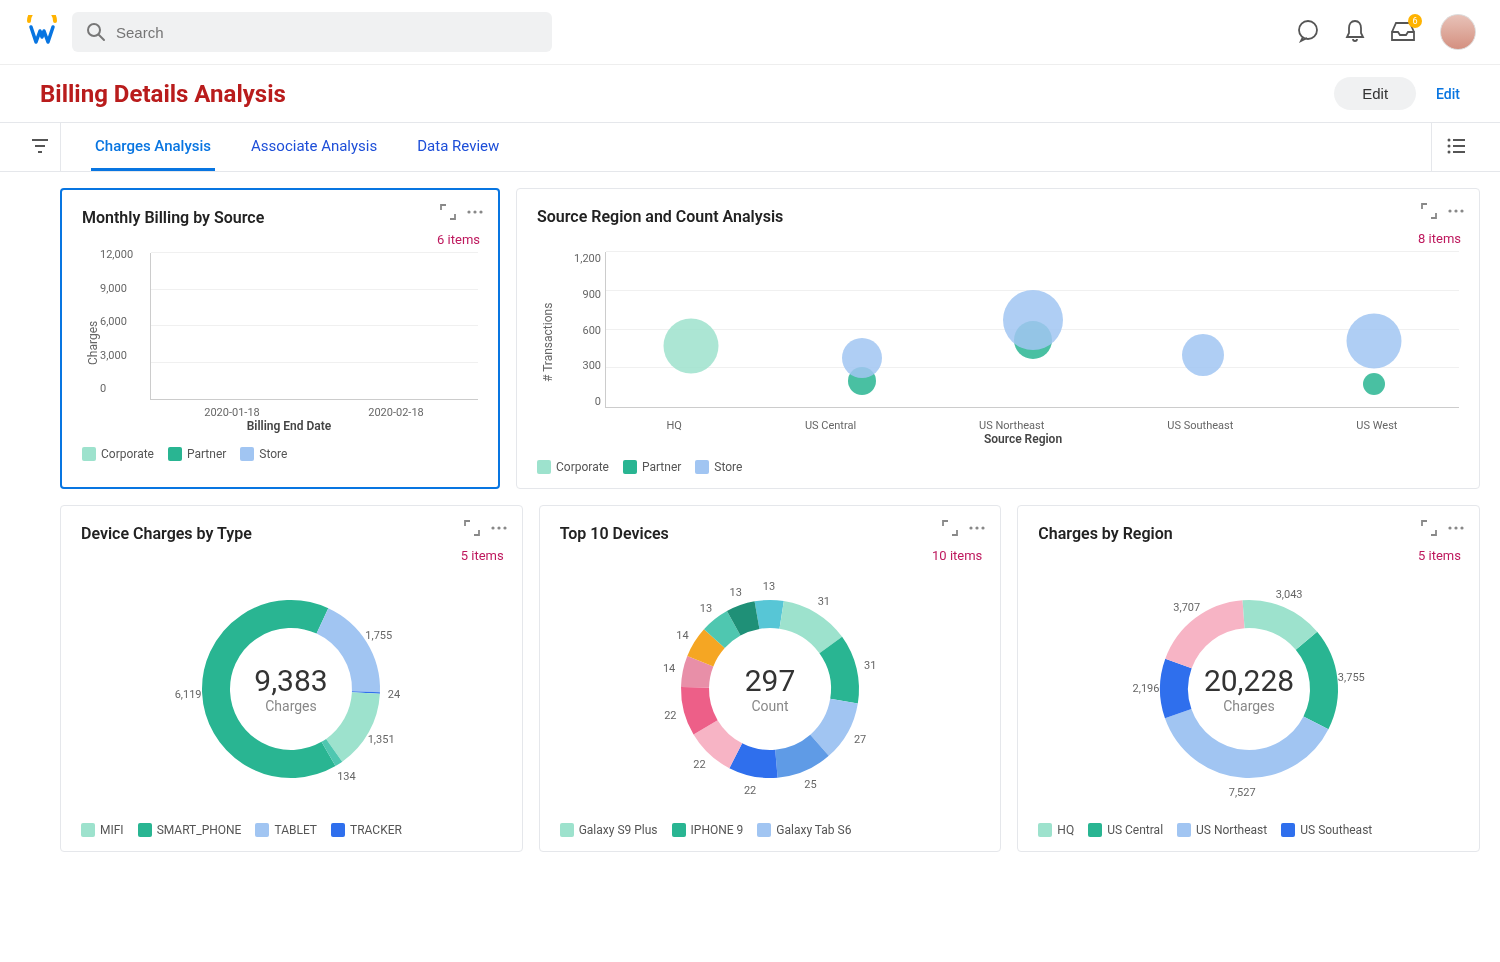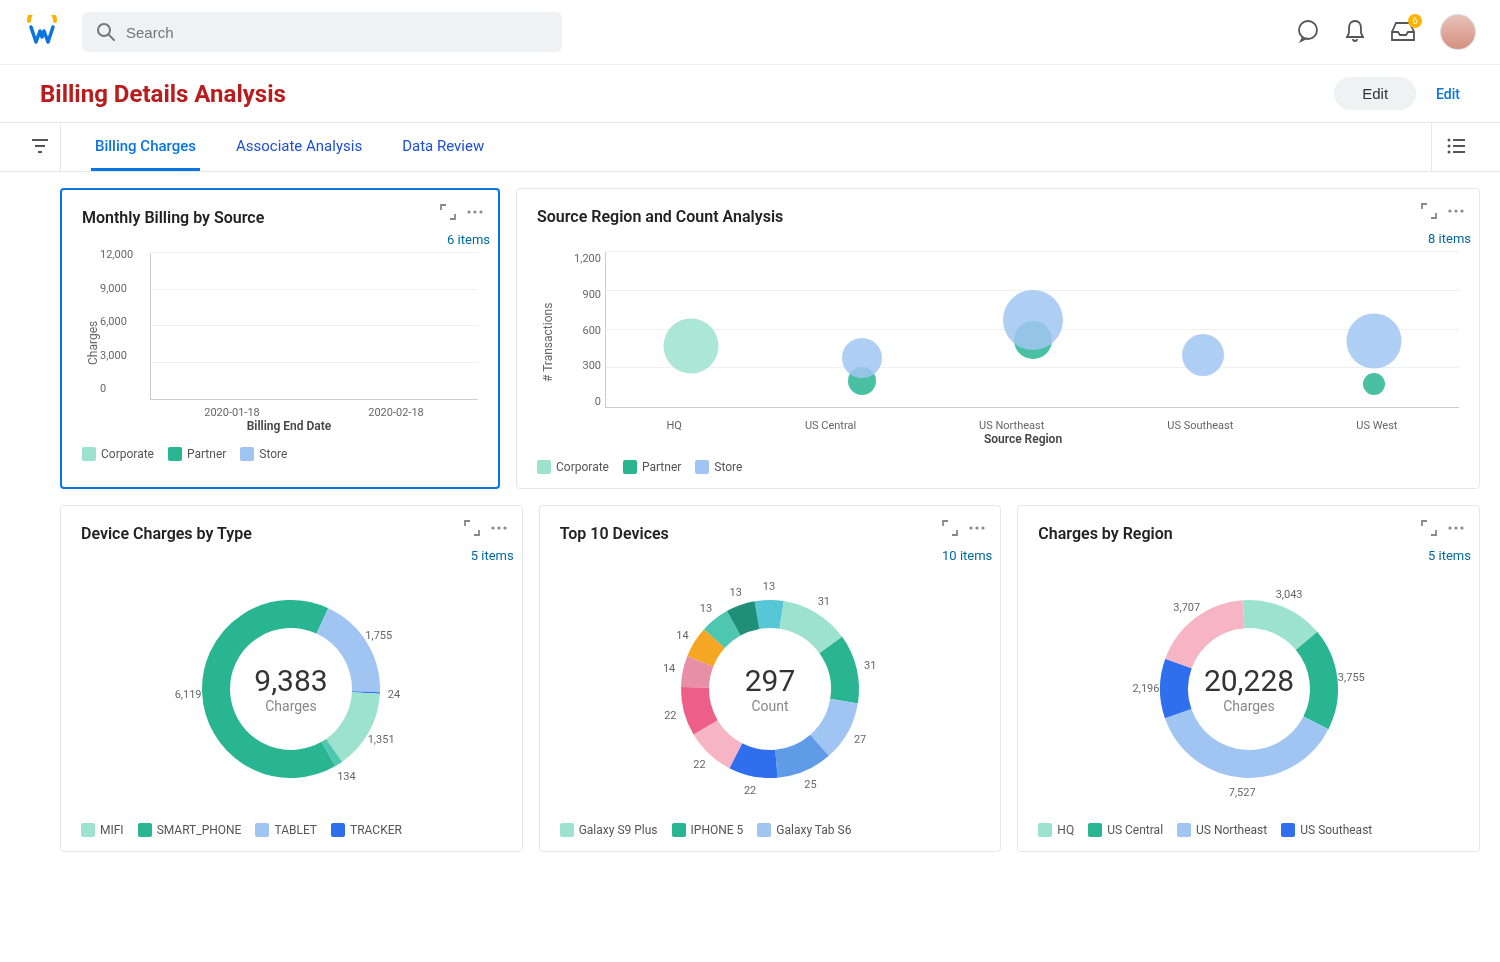--- a/index.html
+++ b/index.html
@@ -1,18 +1,18 @@
 <!DOCTYPE html>
 <html><head>
 <meta charset="utf-8">
 <style>
 * { box-sizing: border-box; margin: 0; padding: 0; }
 body { font-family: -apple-system, BlinkMacSystemFont, "Segoe UI", Roboto, Arial, sans-serif; background: #fff; color: #333; font-size: 14px; }
 .app { width: 1500px; height: 962px; position: relative; overflow:hidden;}
-.topbar { height: 64px; display: flex; align-items: center; padding: 0 24px; gap: 22px; }
+.topbar { height: 64px; display: flex; align-items: center; padding: 0 24px; gap: 12px; }
 .logo { width: 36px; height: 36px; display:flex; align-items:center; justify-content:center; }
 .search-wrap { flex: 0 0 480px; position: relative; }
 .search-wrap input { width: 100%; height: 40px; border: none; background: #f0f1f2; border-radius: 6px; padding: 0 16px 0 44px; font-size: 15px; color: #333; }
 .search-wrap .sicon { position: absolute; left: 14px; top: 10px; color: #777; }
 .spacer { flex: 1; }
 .topicons { display: flex; align-items: center; gap: 24px; }
 .topicons .ticon { color: #555; cursor: pointer; position:relative; }
 .badge { position:absolute; top:-6px; right:-6px; width:14px; height:14px; border-radius:50%; background:#ffb300; color:#fff; font-size:9px; display:flex; align-items:center; justify-content:center; }
 .avatar { width:36px; height:36px; border-radius:50%; background: linear-gradient(#e8c2b8,#d49080); border:1px solid #ddd; }
 .header-row { display:flex; align-items:center; padding: 12px 40px 12px 40px; border-top:1px solid #eee;}
@@ -25,21 +25,21 @@
 .tabs { display:flex; gap:32px; border-left:1px solid #e5e7eb; padding-left:30px; height:48px; align-items:stretch; }
 .tab { display:flex; align-items:center; padding:0 4px; font-size:15px; color:#1d4ed8; cursor:pointer; border-bottom:3px solid transparent; }
 .tab.active { color:#0875e1; border-bottom-color:#0875e1; font-weight:500; }
 .tabs-right { margin-left:auto; display:flex; align-items:center; gap:12px; color:#555; border-left:1px solid #e5e7eb; height:48px; padding:0 14px;}
 .grid { display:grid; grid-template-columns: 440px 1fr; gap: 16px; padding: 16px 20px 0 60px; }
 .row2 { display:grid; grid-template-columns: 1fr 1fr 1fr; gap:16px; padding: 16px 20px 0 60px; }
 .card { border:1px solid #e5e7eb; border-radius:4px; background:#fff; padding: 18px 20px 14px 20px; position:relative; }
 .card.selected { border:2px solid #0875e1; }
 .card-title { font-size:16px; font-weight:600; color:#222; }
 .card-controls { position:absolute; top:14px; right:14px; display:flex; gap:10px; color:#888; }
-.card-items { position:absolute; top:42px; right:8px; font-size:13px; color:#0369a1; }
+.card-items { position:absolute; top:42px; right:18px; font-size:13px; color:#be185d; }
 .chart-body { margin-top:26px; }
 .bar-chart { display:flex; height:180px; }
 .bar-ylabel { writing-mode: vertical-rl; transform: rotate(180deg); font-size:12px; color:#666; text-align:center; padding-right:4px; }
 .bar-plot { flex:1; display:flex; flex-direction:column; }
 .bar-area { flex:1; display:flex; position:relative; padding-left:50px; }
 .bar-yticks { position:absolute; left:0; top:0; bottom:0; width:46px; display:flex; flex-direction:column; justify-content:space-between; font-size:11px; color:#666; text-align:left; }
 .bar-yticks div { transform: translateY(-5px); }
 .bar-grid { flex:1; display:flex; justify-content:space-around; align-items:flex-end; border-left:1px solid #ccc; border-bottom:1px solid #ccc; position:relative; }
 .gridline { position:absolute; left:0; right:0; border-top:1px solid #f0f0f0; }
 .stacked-bar { width: 90px; display:flex; flex-direction:column-reverse; }
@@ -103,21 +103,21 @@
     </div>
   </div>
 
   <div class="tabs-row">
     <span class="filter-icon"><svg width="20" height="18" viewBox="0 0 20 18">
           <line x1="2" y1="3" x2="18" y2="3" stroke="#555" stroke-width="2"></line>
           <line x1="5" y1="9" x2="15" y2="9" stroke="#555" stroke-width="2"></line>
           <line x1="8" y1="15" x2="12" y2="15" stroke="#555" stroke-width="2"></line>
         </svg></span>
     <div class="tabs">
-      <div class="tab active">Billing Charges</div>
+      <div class="tab active">Charges Analysis</div>
       <div class="tab">Associate Analysis</div>
       <div class="tab">Data Review</div>
     </div>
     <div class="tabs-right">
       <span><svg width="20" height="16" viewBox="0 0 20 16">
             <circle cx="3" cy="2" r="1.5" fill="#555"></circle>
             <line x1="7" y1="2" x2="19" y2="2" stroke="#555" stroke-width="2"></line>
             <circle cx="3" cy="8" r="1.5" fill="#555"></circle>
             <line x1="7" y1="8" x2="19" y2="8" stroke="#555" stroke-width="2"></line>
             <circle cx="3" cy="14" r="1.5" fill="#555"></circle>
@@ -354,21 +354,21 @@
             <text x="120" y="142" class="donut-sub">Count</text>
           </svg>
         </div>
       <div class="legend" id="legend-top10">
           <div class="legend-item">
             <span class="swatch" style="background:#9de2cd"></span>
             <span>Galaxy S9 Plus</span>
           </div>
           <div class="legend-item">
             <span class="swatch" style="background:#29b592"></span>
-            <span>IPHONE 5</span>
+            <span>IPHONE 9</span>
           </div>
           <div class="legend-item">
             <span class="swatch" style="background:#a1c5f2"></span>
             <span>Galaxy Tab S6</span>
           </div>
         </div>
     </div>
 
     <div class="card">
       <div class="card-title">Charges by Region</div>

